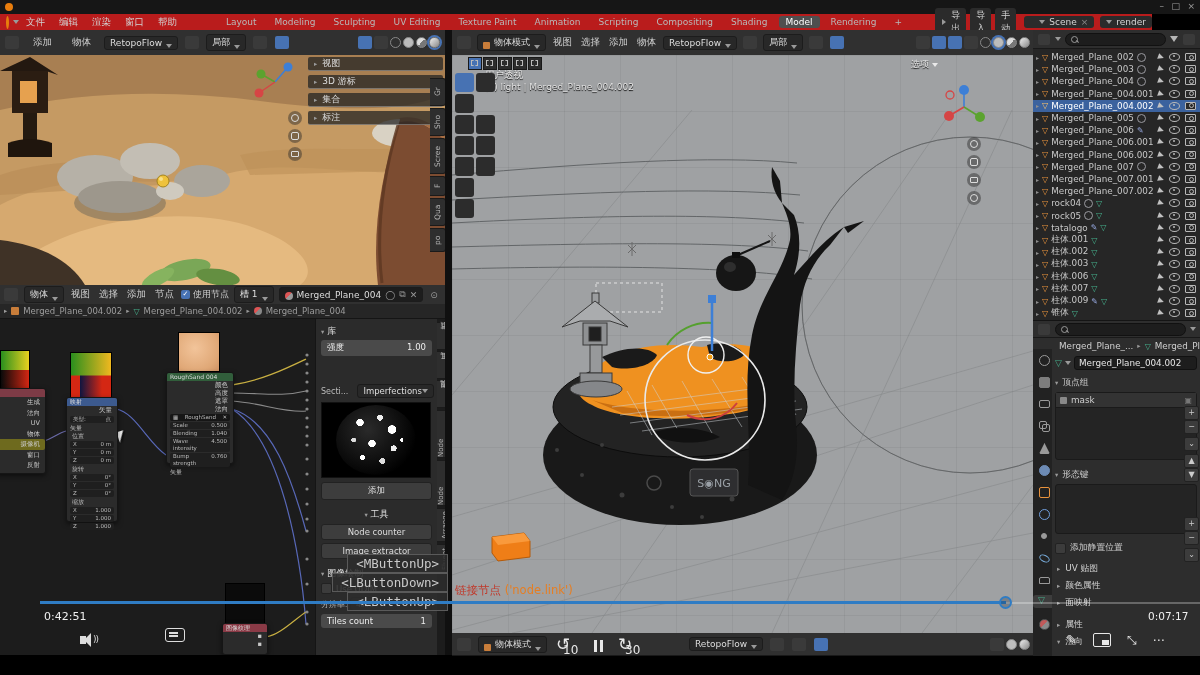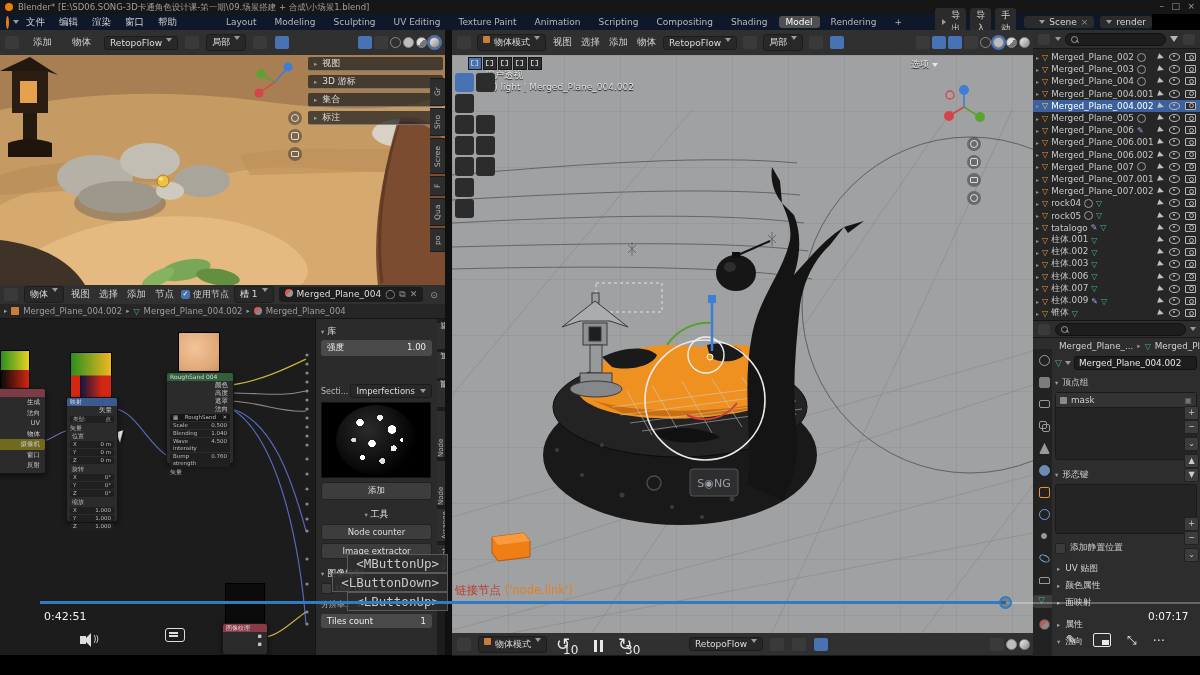--- a/index.html
+++ b/index.html
@@ -3,28 +3,28 @@
 <meta charset="utf-8">
 <style>
   html,body{margin:0;padding:0;background:#000;}
   #stage{position:relative;width:1200px;height:675px;overflow:hidden;background:#000;
          font-family:"DejaVu Sans",sans-serif;color:#cfcfcf;-webkit-font-smoothing:antialiased;}
   .abs{position:absolute;}
   .row{display:flex;align-items:center;}
   .f9{font-size:9px;}
   
   #titlebar{left:0;top:0;width:1200px;height:14px;background:#161616;color:#9f9f9f;font-size:8.5px;}
-  #menubar{left:0;top:14px;width:1152px;height:16px;background:#0f172a;border-bottom:1px solid #111;}
+  #menubar{left:0;top:14px;width:1152px;height:16px;background:#b91c1c;border-bottom:1px solid #111;}
   .menu-item{margin:0 7px;font-size:9.5px;color:#d2d2d2;white-space:nowrap;}
   .wtab{margin:0 2px;padding:1px 7px;font-size:9px;color:#b9b9b9;border-radius:3px;white-space:nowrap;}
   .wtab.active{background:#4f4f4f;color:#fff;}
   .pill{background:#2b2b2b;border-radius:3px;padding:1px 6px;font-size:9px;color:#d5d5d5;display:flex;align-items:center;gap:4px;}
   .caret{width:0;height:0;border-left:3px solid transparent;border-right:3px solid transparent;border-top:4px solid #9a9a9a;display:inline-block;}
   .hbar{background:#303030;border-bottom:1px solid #191919;display:flex;align-items:center;}
-  .hdd{background:#282828;border:1px solid #1c1c1c;border-radius:3px;padding:1px 5px;font-size:9px;color:#ddd;display:flex;gap:4px;align-items:flex-start;white-space:nowrap;}
+  .hdd{background:#282828;border:1px solid #1c1c1c;border-radius:3px;padding:1px 5px;font-size:9px;color:#ddd;display:flex;gap:4px;align-items:flex-end;white-space:nowrap;}
   .hic{width:14px;height:13px;background:#3a3a3a;border-radius:2px;margin:0 1px;display:inline-block;}
   .hic.blue{background:#4772b3;}
   .ball{width:9px;height:9px;border-radius:50%;border:1px solid #888;background:#bdbdbd;margin:0 1px;display:inline-block;}
   .ball.wire{background:transparent;} .ball.active{box-shadow:0 0 0 2px #4772b3;}
   
   .seam{background:#101010;}
   
   #lvp{left:0;top:55px;width:445px;height:230px;background:#c59a63;overflow:hidden;}
   .ovpanel{left:308px;width:129px;height:13px;background:rgba(35,35,35,.74);border-bottom:1px solid rgba(255,255,255,.3);
            border-radius:2px;color:#dedede;font-size:9px;display:flex;align-items:center;padding-left:6px;gap:5px;}
@@ -107,21 +107,20 @@
   .pipico{width:16px;height:12px;border:1.3px solid #e8e8e8;border-radius:2px;position:relative;display:inline-block;}
   .pipico::after{content:"";position:absolute;right:1px;bottom:1px;width:7px;height:5px;background:#e8e8e8;}
 </style>
 </head>
 <body>
 
 <div id="stage">
 
   <div class="abs row" id="titlebar">
     <span class="abs" style="left:5px;top:3px;width:8px;height:8px;background:#e87d0d;border-radius:50%;"></span>
-    <span class="abs" style="left:18px;top:2px;">Blender* [E:\SD06.SONG-3D卡通角色设计课-第一期\09.场景搭建 + 合成\小场景1.blend]</span>
     <span class="abs" style="right:36px;top:1px;font-size:9px;">–</span>
     <span class="abs" style="right:20px;top:1px;font-size:9px;">□</span>
     <span class="abs" style="right:5px;top:1px;font-size:9px;">×</span>
   </div>
 
   <div class="abs row" id="menubar">
     <span style="width:13px;height:13px;background:#e87d0d;border-radius:50%;margin:0 4px 0 6px;"></span>
     <span class="caret"></span>
     <span class="menu-item">文件</span>
     <span class="menu-item">编辑</span>
@@ -434,21 +433,21 @@
       <div class="nout" style="line-height:8px;">▪</div>
     </div>
   </div>
 
   <div class="abs" id="npanel">
     <div class="np-title"><span class="parr">▾</span> <span>库</span></div>
     <div class="np-slider">
         <span>强度</span>
         <span>1.00</span>
       </div>
-    <div class="row" style="gap:2px;margin-top:28px;">
+    <div class="row" style="gap:9px;margin-top:28px;">
       <span style="font-size:8px;color:#bbb;">Secti...</span>
       <span class="np-dd" style="flex:1;">
           <span>Imperfections</span>
           <span class="caret"></span>
         </span>
     </div>
     <div style="margin:4px 0;width:108px;height:74px;background:#000;position:relative;border:1px solid #111;">
       <div style="position:absolute;left:14px;top:2px;width:80px;height:70px;border-radius:50%;background:
         radial-gradient(circle 6px at 30% 25%,#fff 60%,transparent 62%),
         radial-gradient(circle 5px at 55% 18%,#eee 60%,transparent 62%),

